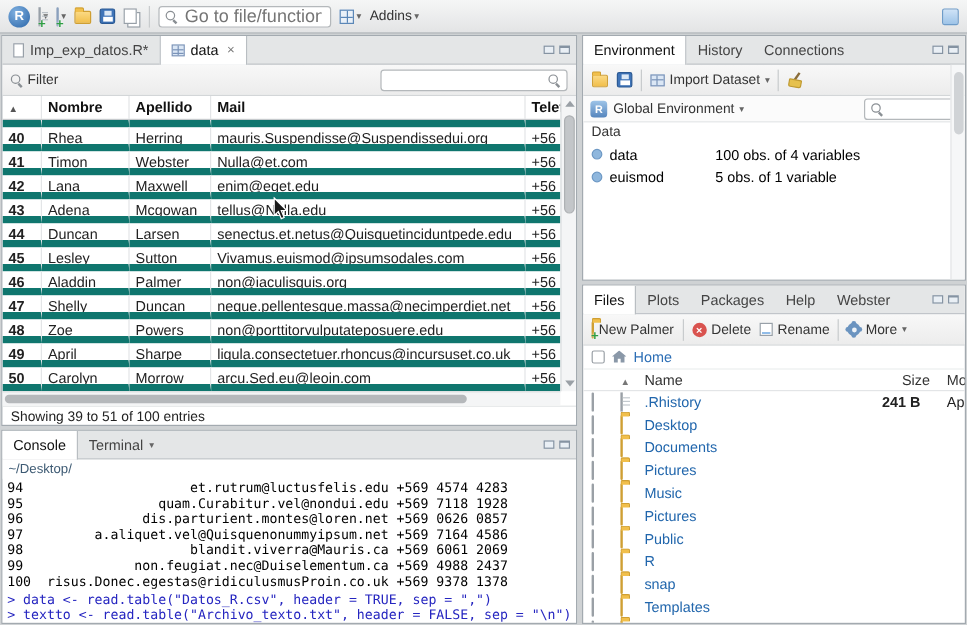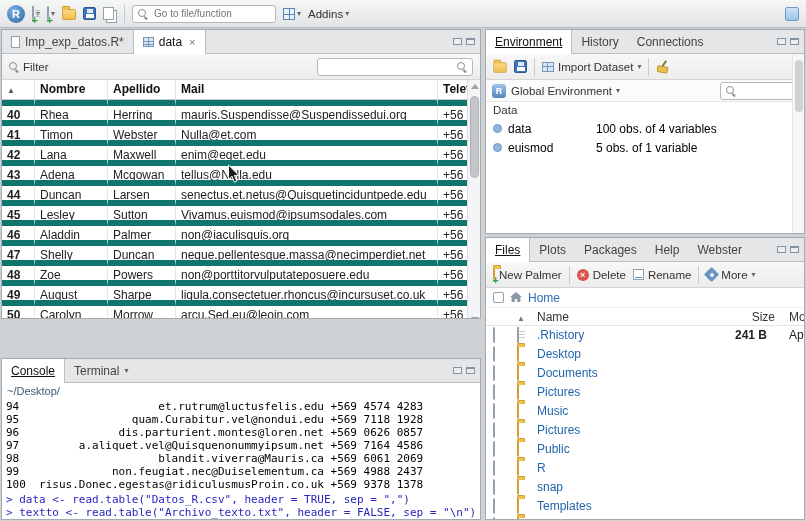--- a/index.html
+++ b/index.html
@@ -31,37 +31,37 @@
   .icon-folder { position:relative; width:14px; height:11px; flex:none;
     background:linear-gradient(#fbd983,#f1bf4b); border:1px solid #cf9f33; border-radius:1.5px; margin-top:2px; }
   .icon-folder::before { content:""; position:absolute; left:-1px; top:-4px; width:6px; height:3px;
     background:#f1bf4b; border:1px solid #cf9f33; border-bottom:none; border-radius:1.5px 1.5px 0 0; }
   .icon-copies { width:11px; height:13px; background:#fff; border:1px solid #98a0a8; box-shadow:3px 3px 0 -1px #fff, 3px 3px 0 0 #98a0a8; margin-right:3px; }
   .icon-grid { width:12px; height:12px; border:1px solid #5b87b7; position:relative; background:#eaf1f8; }
   .icon-grid::before { content:""; position:absolute; left:0; top:5px; width:10px; height:1px; background:#5b87b7; }
   .icon-grid::after { content:""; position:absolute; left:5px; top:0; width:1px; height:10px; background:#5b87b7; }
   .icon-project { width:14px; height:14px; background:linear-gradient(#cfe3f7,#9ec4e8); border:1px solid #6e9cc9; border-radius:2px; }
   .searchbox { display:flex; align-items:center; border:1px solid #b4b8bb; border-radius:3px; background:#fff; height:18px; padding:0 5px; gap:4px; }
-  .searchbox input { border:none; outline:none; font-size:10px; width:118px; font-family:"Liberation Sans",sans-serif; color:#333; background:transparent; }
+  .searchbox input { border:none; outline:none; font-size:15px; width:118px; font-family:"Liberation Sans",sans-serif; color:#333; background:transparent; }
   .icon-search { position:relative; width:10px; height:10px; flex:none; }
   .icon-search::before { content:""; position:absolute; left:0; top:0; width:6px; height:6px; border:1.5px solid #8a8f94; border-radius:50%; }
   .icon-search::after { content:""; position:absolute; left:7px; top:7px; width:3.5px; height:1.5px; background:#8a8f94; transform:rotate(45deg); transform-origin:0 0; }
   .tb-label { font-size:11.5px; color:#333; }
 
   
   .pane { position:absolute; background:#fff; border:1px solid #a3aab0; overflow:hidden; }
-  #source-pane  { left:1px;   top:29px;  width:480px; height:290px; }
+  #source-pane  { left:1px;   top:29px;  width:480px; height:326px; }
   #console-pane { left:1px;   top:358px; width:480px; height:162px; }
   #env-pane     { left:485px; top:29px;  width:320px; height:205px; }
   #files-pane   { left:485px; top:237px; width:320px; height:283px; }
 
   .tabbar { display:flex; align-items:stretch; height:24px; background:#e4e6e7; border-bottom:1px solid #b9bec2; }
   .tab { display:flex; align-items:center; gap:5px; padding:0 9px; font-size:12px; color:#444; position:relative; }
   .tab.active { background:#fff; border-left:1px solid #b9bec2; border-right:1px solid #b9bec2; margin-bottom:-1px; color:#111; }
-  .tab.first.active { border-left:none;text-decoration:underline; }
+  .tab.first.active { border-left:none; }
   .tab-close { color:#777; font-size:11px; line-height:1; padding-left:2px; }
   .paneband { margin-left:auto; display:flex; align-items:center; padding-right:5px; gap:4px; }
   .winbtn { width:9px; height:7px; border:1px solid #8593a2; background:#e9eff5; display:inline-block; }
   .winbtn.max { border-top-width:2px; }
   .icon-tabpage { width:9px; height:12px; background:#fff; border:1px solid #98a0a8; }
   .icon-tabgrid { width:11px; height:10px; border:1px solid #7a93b8; background:linear-gradient(#dbe7f5,#dbe7f5); position:relative; }
   .icon-tabgrid::before { content:""; position:absolute; left:0; top:3px; width:9px; height:1px; background:#7a93b8; box-shadow:0 3px 0 #7a93b8; }
   .icon-tabgrid::after { content:""; position:absolute; left:4px; top:0; width:1px; height:8px; background:#7a93b8; }
 
   .sbar { height:26px; background:linear-gradient(#f8f8f8,#ececec); border-bottom:1px solid #d3d6d8; display:flex; align-items:center; gap:7px; padding:0 7px; }
@@ -275,21 +275,21 @@
           </div>
           <div class="dt-row">
             <div class="dt-num">48</div>
             <div>Zoe</div>
             <div>Powers</div>
             <div>non@porttitorvulputateposuere.edu</div>
             <div>+56</div>
           </div>
           <div class="dt-row">
             <div class="dt-num">49</div>
-            <div>August</div>
+            <div>April</div>
             <div>Sharpe</div>
             <div>ligula.consectetuer.rhoncus@incursuset.co.uk</div>
             <div>+56</div>
           </div>
           <div class="dt-row">
             <div class="dt-num">50</div>
             <div>Carolyn</div>
             <div>Morrow</div>
             <div>arcu.Sed.eu@leoin.com</div>
             <div>+56</div>

